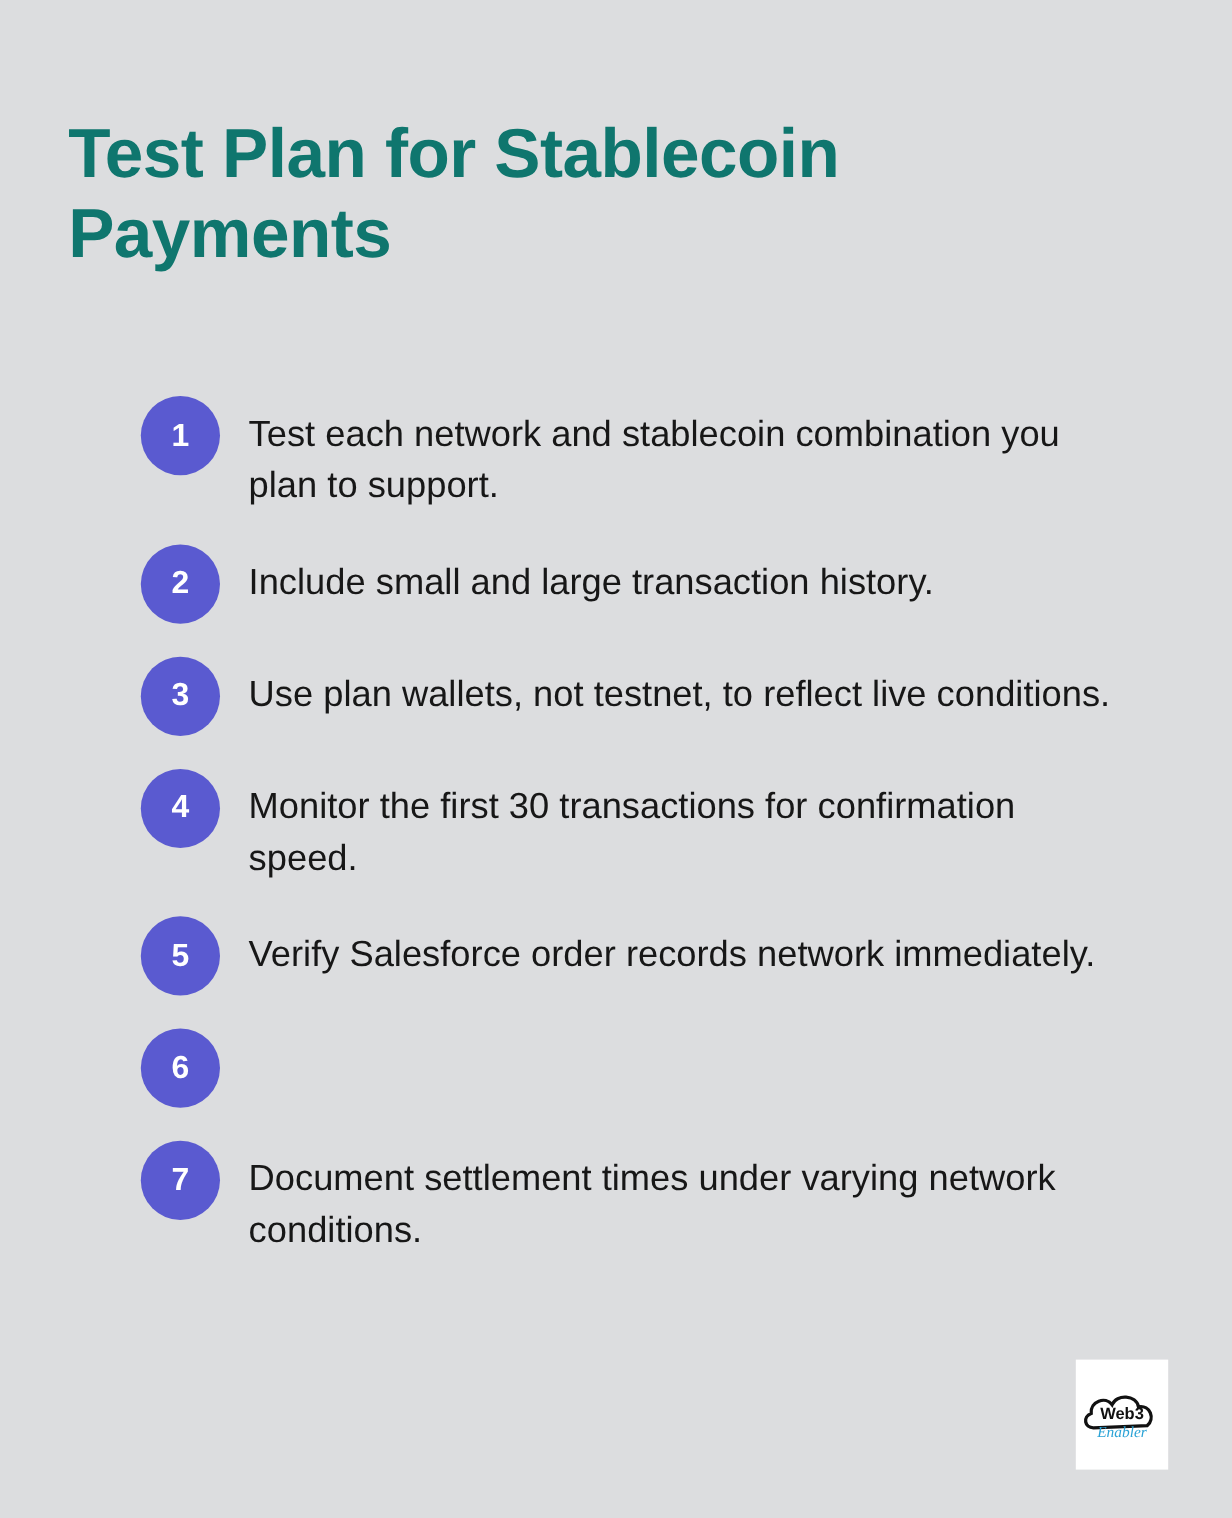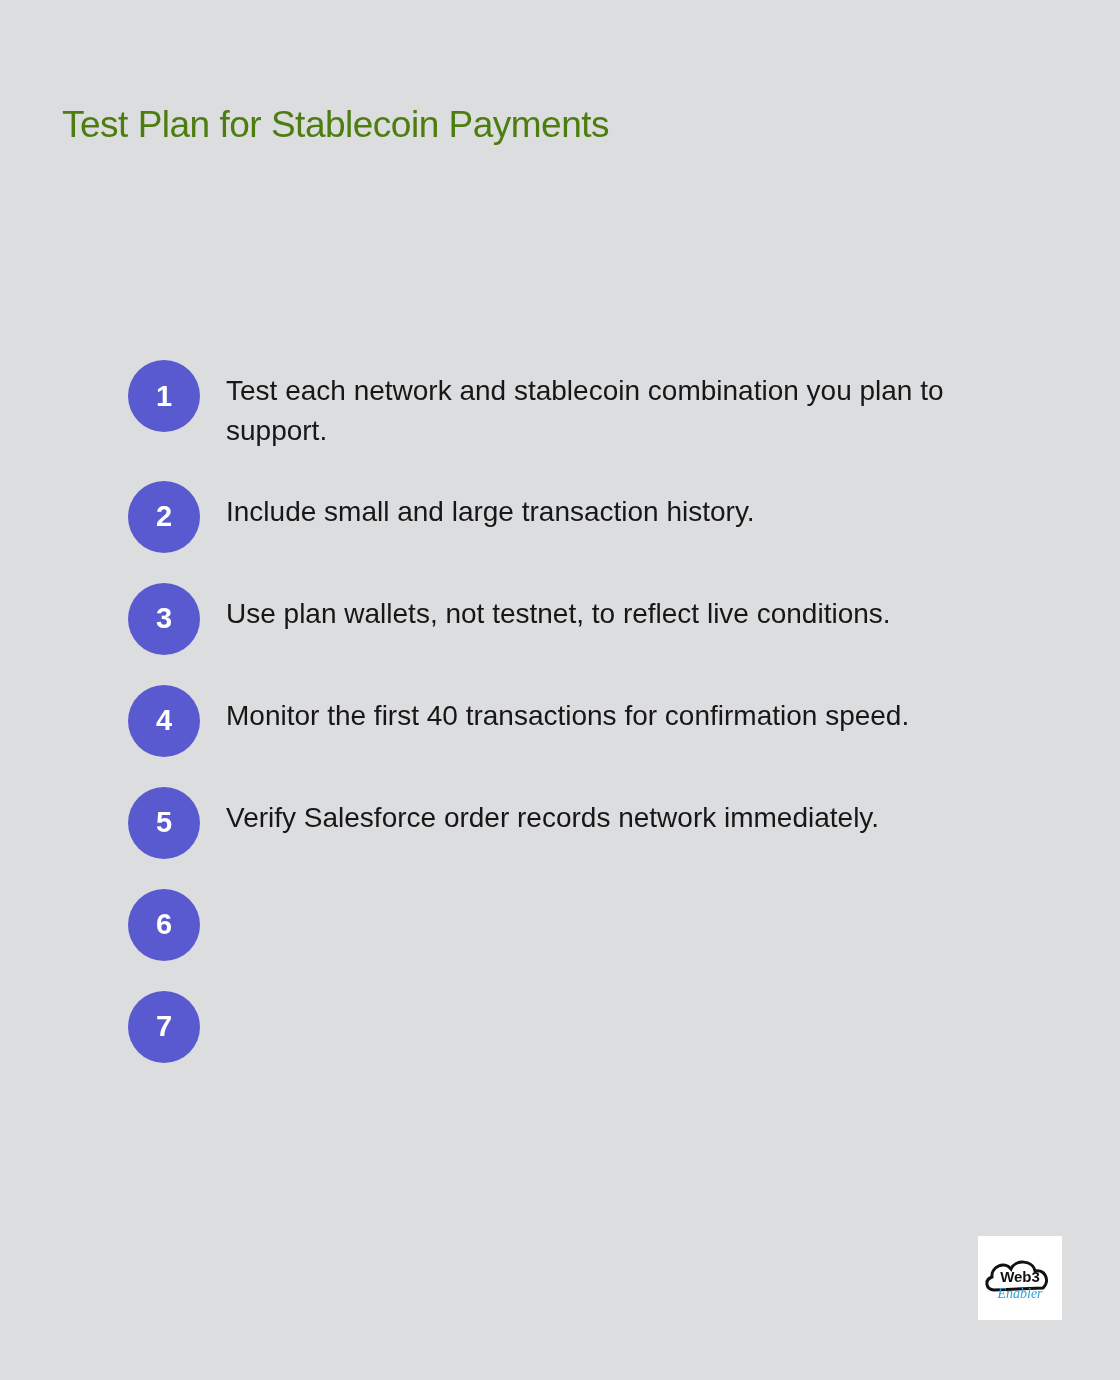--- a/index.html
+++ b/index.html
@@ -19,24 +19,24 @@
     width: 1120px;
     height: 1380px;
     position: relative;
     padding: 0;
   }
   .title {
     position: absolute;
     left: 62px;
     top: 104px;
     width: 800px;
-    font-size: 37px;
+    font-size: 63px;
     line-height: 1.16;
-    font-weight: normal;
-    color: #4d7c0f;
+    font-weight: bold;
+    color: #0f766e;
     letter-spacing: -0.5px;
   }
   .steps {
     position: absolute;
     left: 128px;
     top: 360px;
     width: 920px;
   }
   .step {
     display: flex;
@@ -51,32 +51,32 @@
     background: #5a5ad0;
     color: #ffffff;
     font-size: 29px;
     font-weight: bold;
     display: flex;
     align-items: center;
     justify-content: center;
     margin-right: 26px;
   }
   .step-text {
-    font-size: 28px;
+    font-size: 33px;
     line-height: 1.42;
     color: #171717;
     padding-top: 11px;
     max-width: 800px;
   }
   .logo {
     position: absolute;
     left: 978px;
     top: 1236px;
     width: 84px;
-    height: 84px;
+    height: 100px;
     background: #ffffff;
     display: flex;
     align-items: center;
     justify-content: flex-end;
     overflow: hidden;
   }
   .logo svg { display: block; }
 </style>
 </head>
 <body>
@@ -97,34 +97,35 @@
       <div class="step-text">Include small and large transaction history.</div>
     </div>
 
     <div class="step">
       <div class="step-badge">3</div>
       <div class="step-text">Use plan wallets, not testnet, to reflect live conditions.</div>
     </div>
 
     <div class="step">
       <div class="step-badge">4</div>
-      <div class="step-text">Monitor the first 40 transactions for confirmation speed.</div>
+      <div class="step-text">Monitor the first 30 transactions for confirmation speed.</div>
     </div>
 
     <div class="step">
       <div class="step-badge">5</div>
       <div class="step-text">Verify Salesforce order records network immediately.</div>
     </div>
 
     <div class="step">
       <div class="step-badge">6</div>
     </div>
 
     <div class="step">
       <div class="step-badge">7</div>
+      <div class="step-text">Document settlement times under varying network conditions.</div>
     </div>
 
   </div>
 
   <div class="logo">
     <svg width="84" height="84" viewBox="0 0 84 84">
       <path d="M16 54 C8 54 6 44 14 41 C13 30 27 25 33 33 C37 23 55 24 57 35 C68 33 72 46 65 52 Z" fill="#ffffff" stroke="#111111" stroke-width="3"></path>
       <text x="42" y="46" text-anchor="middle" font-family="Liberation Sans, sans-serif" font-size="15" font-weight="bold" fill="#111111">Web3</text>
       <text x="42" y="62" text-anchor="middle" font-family="Liberation Serif, serif" font-size="14" font-style="italic" fill="#2ba3d6">Enabler</text>
     </svg>

